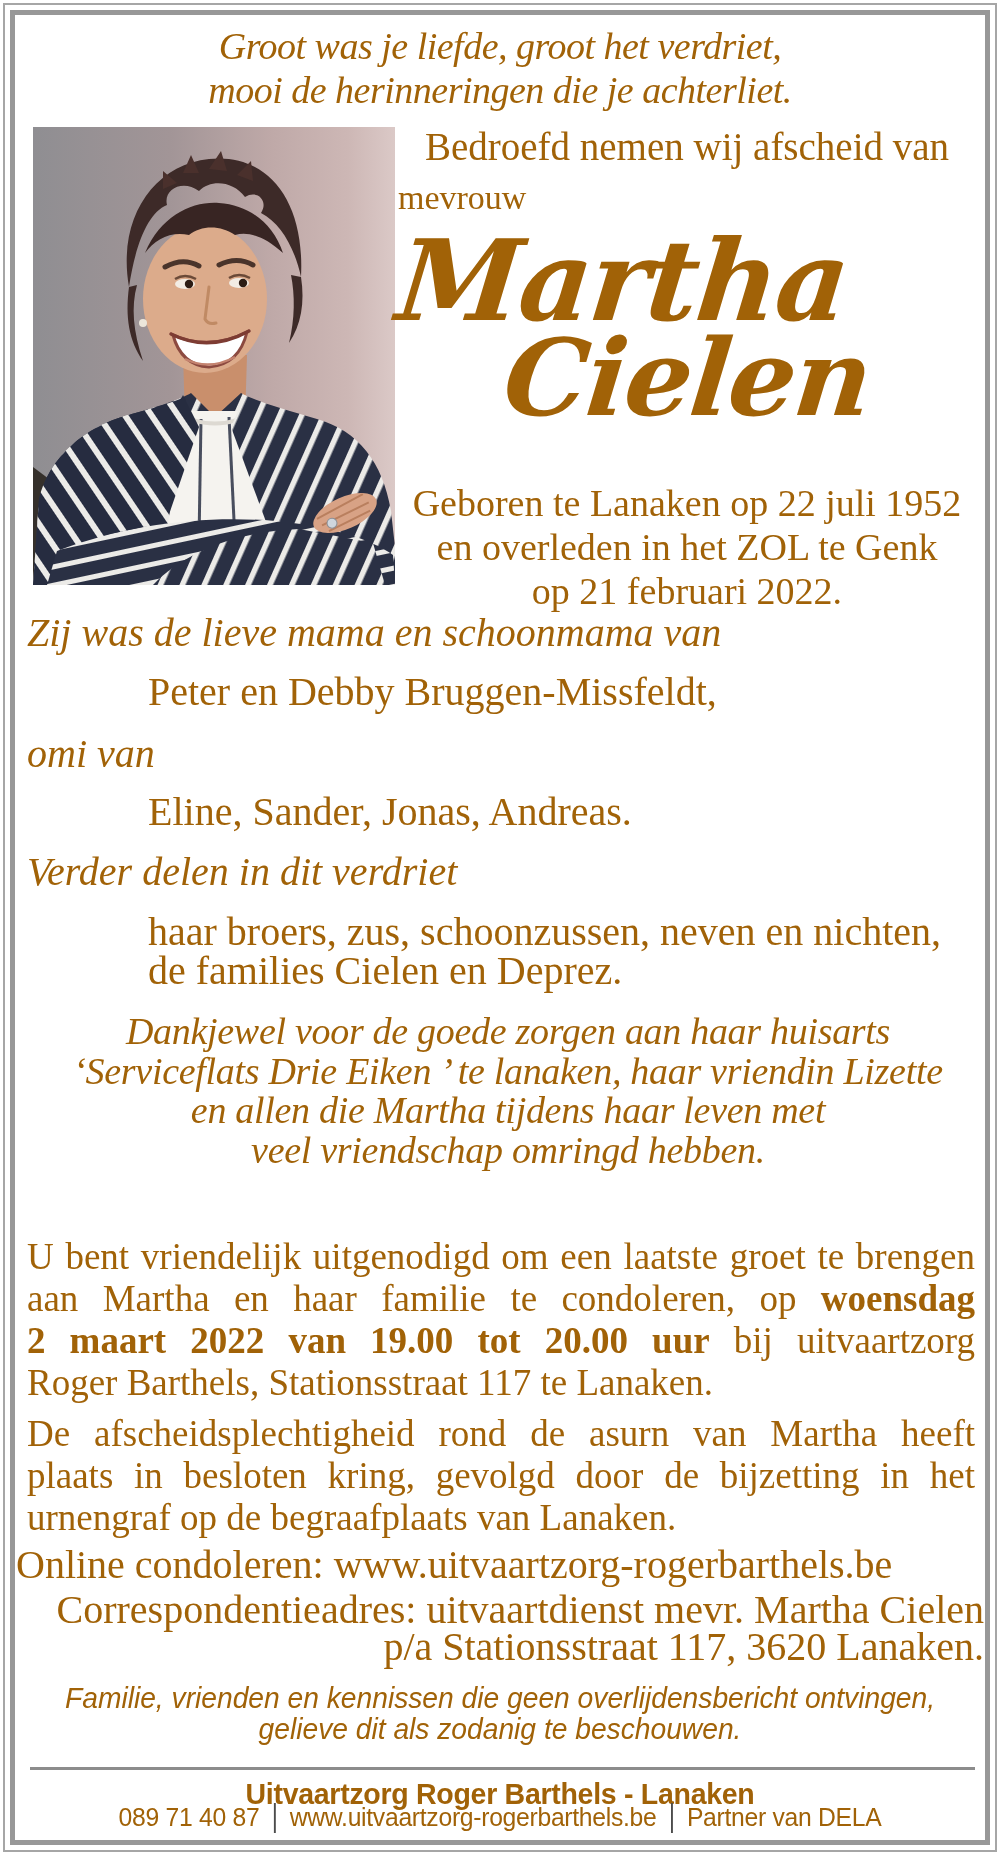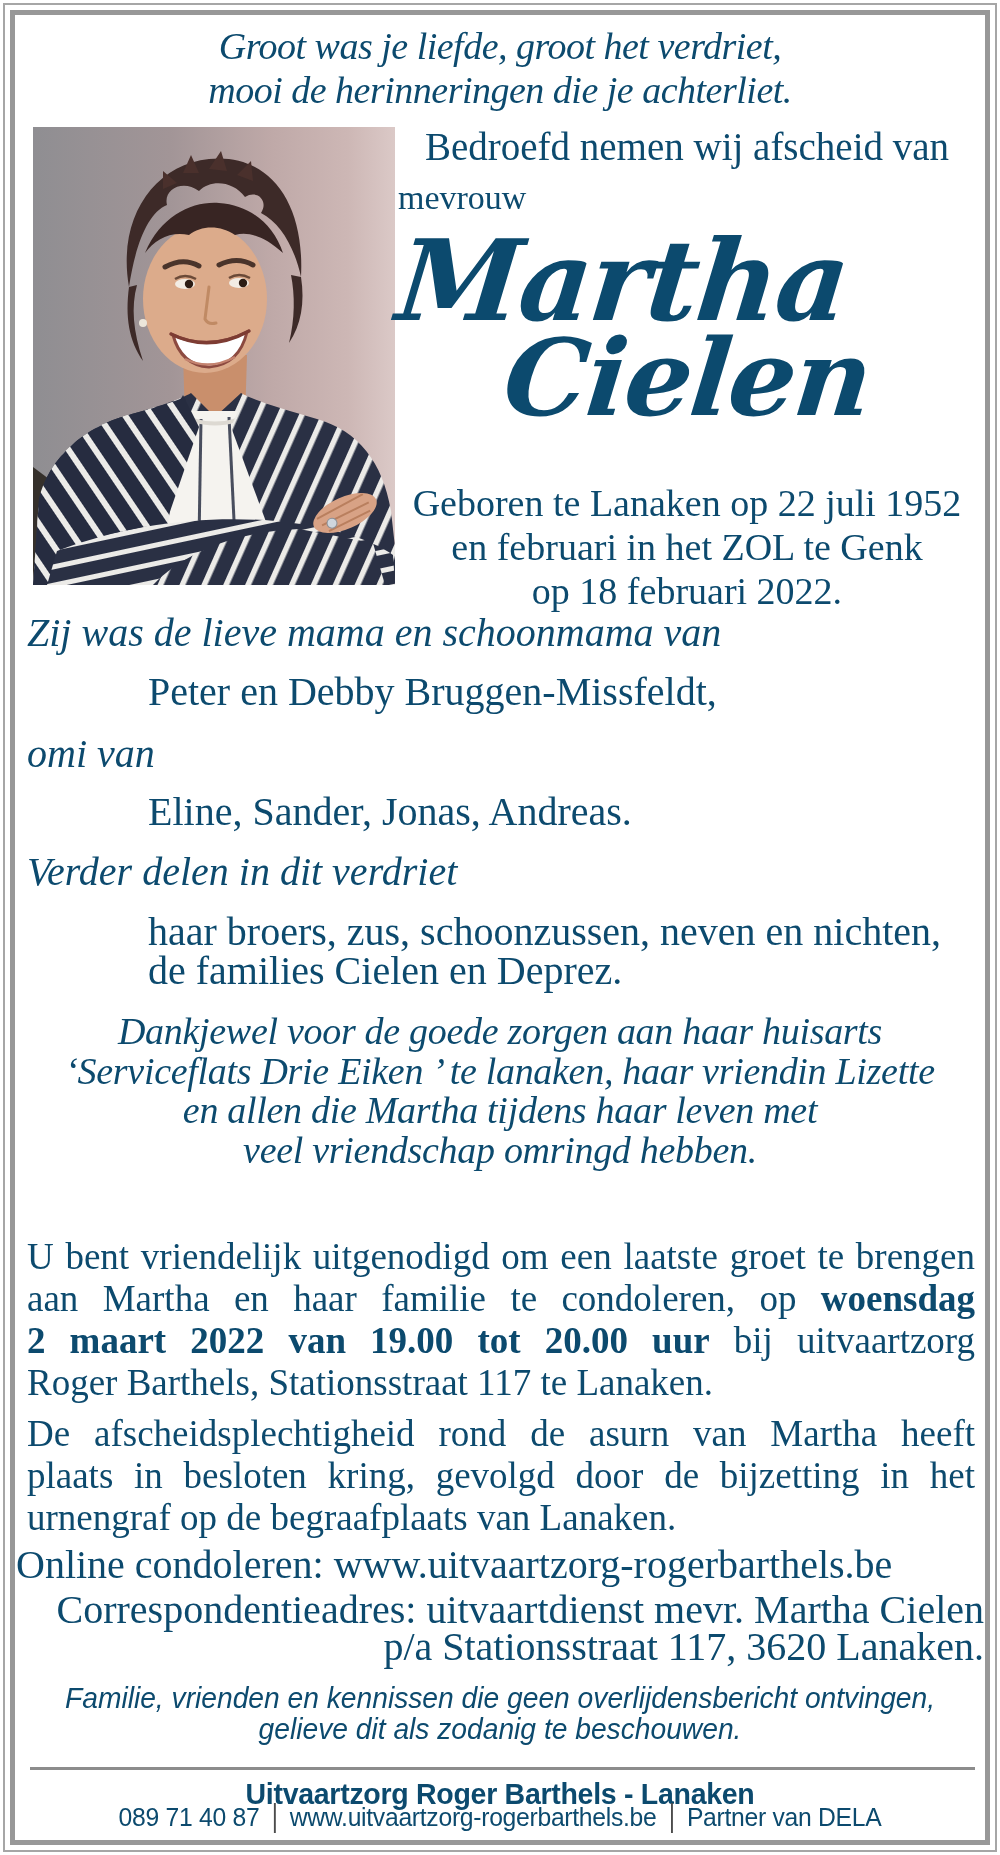--- a/index.html
+++ b/index.html
@@ -1,18 +1,18 @@
 <!DOCTYPE html>
 <html><head>
 <meta charset="utf-8">
 <style>
   html,body { margin:0; padding:0; background:#ffffff; }
   .page {
     position:relative; width:1000px; height:1855px;
-    background:#ffffff; overflow:hidden; color:#0c4a6e;
+    background:#ffffff; overflow:hidden; color:#a16207;
     font-family:"Liberation Serif", serif;
   }
   .frame-outer { position:absolute; inset:3px; border:2px solid #a6a6a6; pointer-events:none; }
   .frame-inner { position:absolute; inset:10px; border:5px solid #989898; pointer-events:none; }
 
   .quote {
     position:absolute; top:24px; left:16px; width:968px;
     text-align:center; font-style:italic; font-size:38px; line-height:1.17;
     letter-spacing:-0.5px;
   }
@@ -44,20 +44,21 @@
   .fam.names { padding-left:121px; }
   .fam-role1 { top:612px; } .fam-names1 { top:671px; }
   .fam-role2 { top:733px; } .fam-names2 { top:791px; }
   .fam-role3 { top:851px; }
   .fam-names3 { top:912px; line-height:39px; }
 
   .thanks {
     position:absolute; top:1012px; left:16px; width:968px;
     text-align:center; font-style:italic; font-size:38px; line-height:39.5px;
     letter-spacing:-0.3px;
+    padding-left:8px;
   }
 
   .para { position:absolute; left:27px; width:948px; font-size:37px; }
   .para .jline { text-align:justify; text-align-last:justify; line-height:42px; }
   .para .lline { text-align:left; line-height:42px; }
   .para1 { top:1236px; }
   .para2 { top:1413px; }
 
   .online { position:absolute; top:1541px; left:16px; width:968px; text-align:left; font-size:40px; }
   .corr   { position:absolute; top:1591px; left:16px; width:968px; text-align:right; font-size:40px; line-height:37px; }
@@ -182,22 +183,22 @@
     <div class="intro">Bedroefd nemen wij afscheid van</div>
     <div class="name-row">
       <span class="prefix">mevrouw</span>
       <span class="script first">Martha</span>
     </div>
     <div class="last-wrap">
       <span class="script last">Cielen</span>
     </div>
     <div class="dates">
       <div>Geboren te Lanaken op 22 juli 1952</div>
-      <div>en februari in het ZOL te Genk</div>
-      <div>op 18 februari 2022.</div>
+      <div>en overleden in het ZOL te Genk</div>
+      <div>op 21 februari 2022.</div>
     </div>
   </div>
 
   <div class="fam role fam-role1">Zij was de lieve mama en schoonmama van</div>
   <div class="fam names fam-names1">Peter en Debby Bruggen-Missfeldt,</div>
   <div class="fam role fam-role2">omi van</div>
   <div class="fam names fam-names2">Eline, Sander, Jonas, Andreas.</div>
   <div class="fam role fam-role3">Verder delen in dit verdriet</div>
   <div class="fam names fam-names3">
     <div>haar broers, zus, schoonzussen, neven en nichten,</div>

